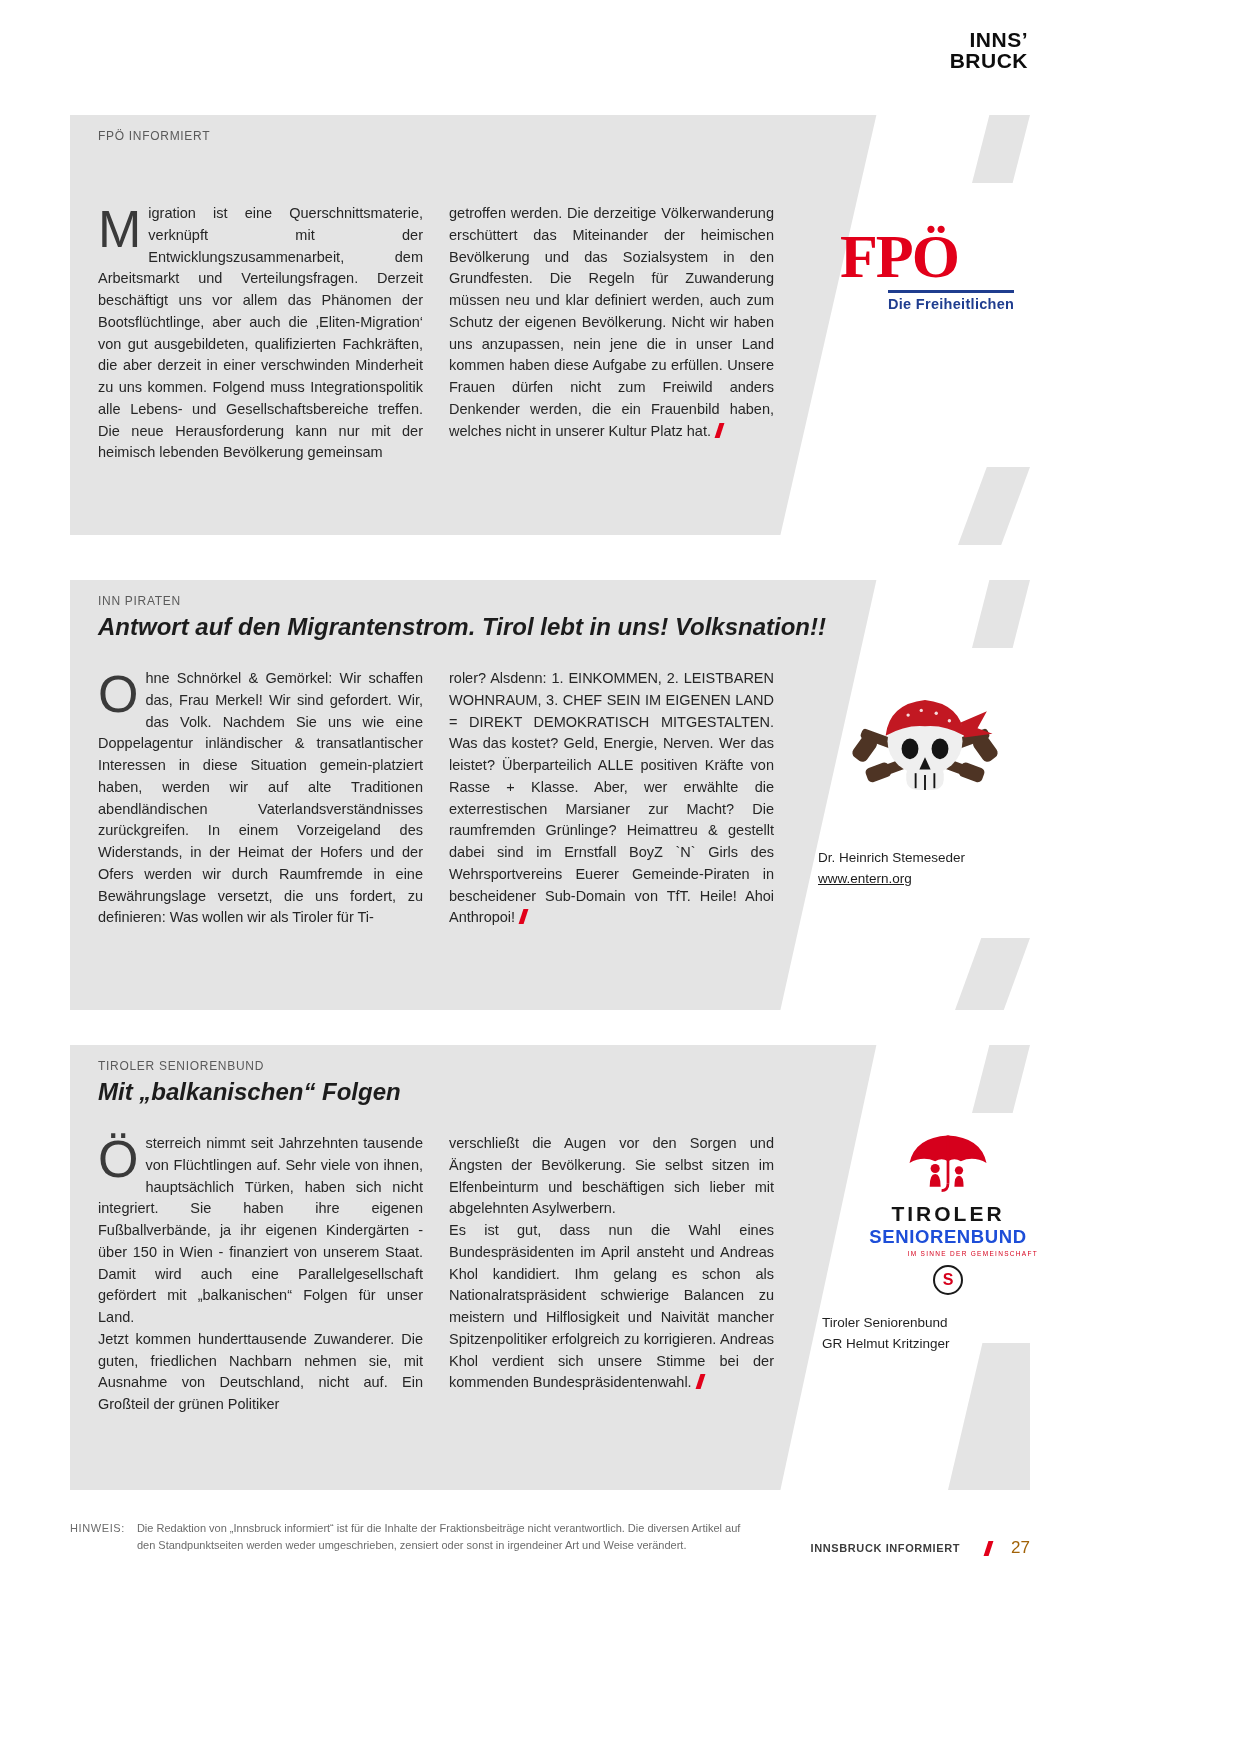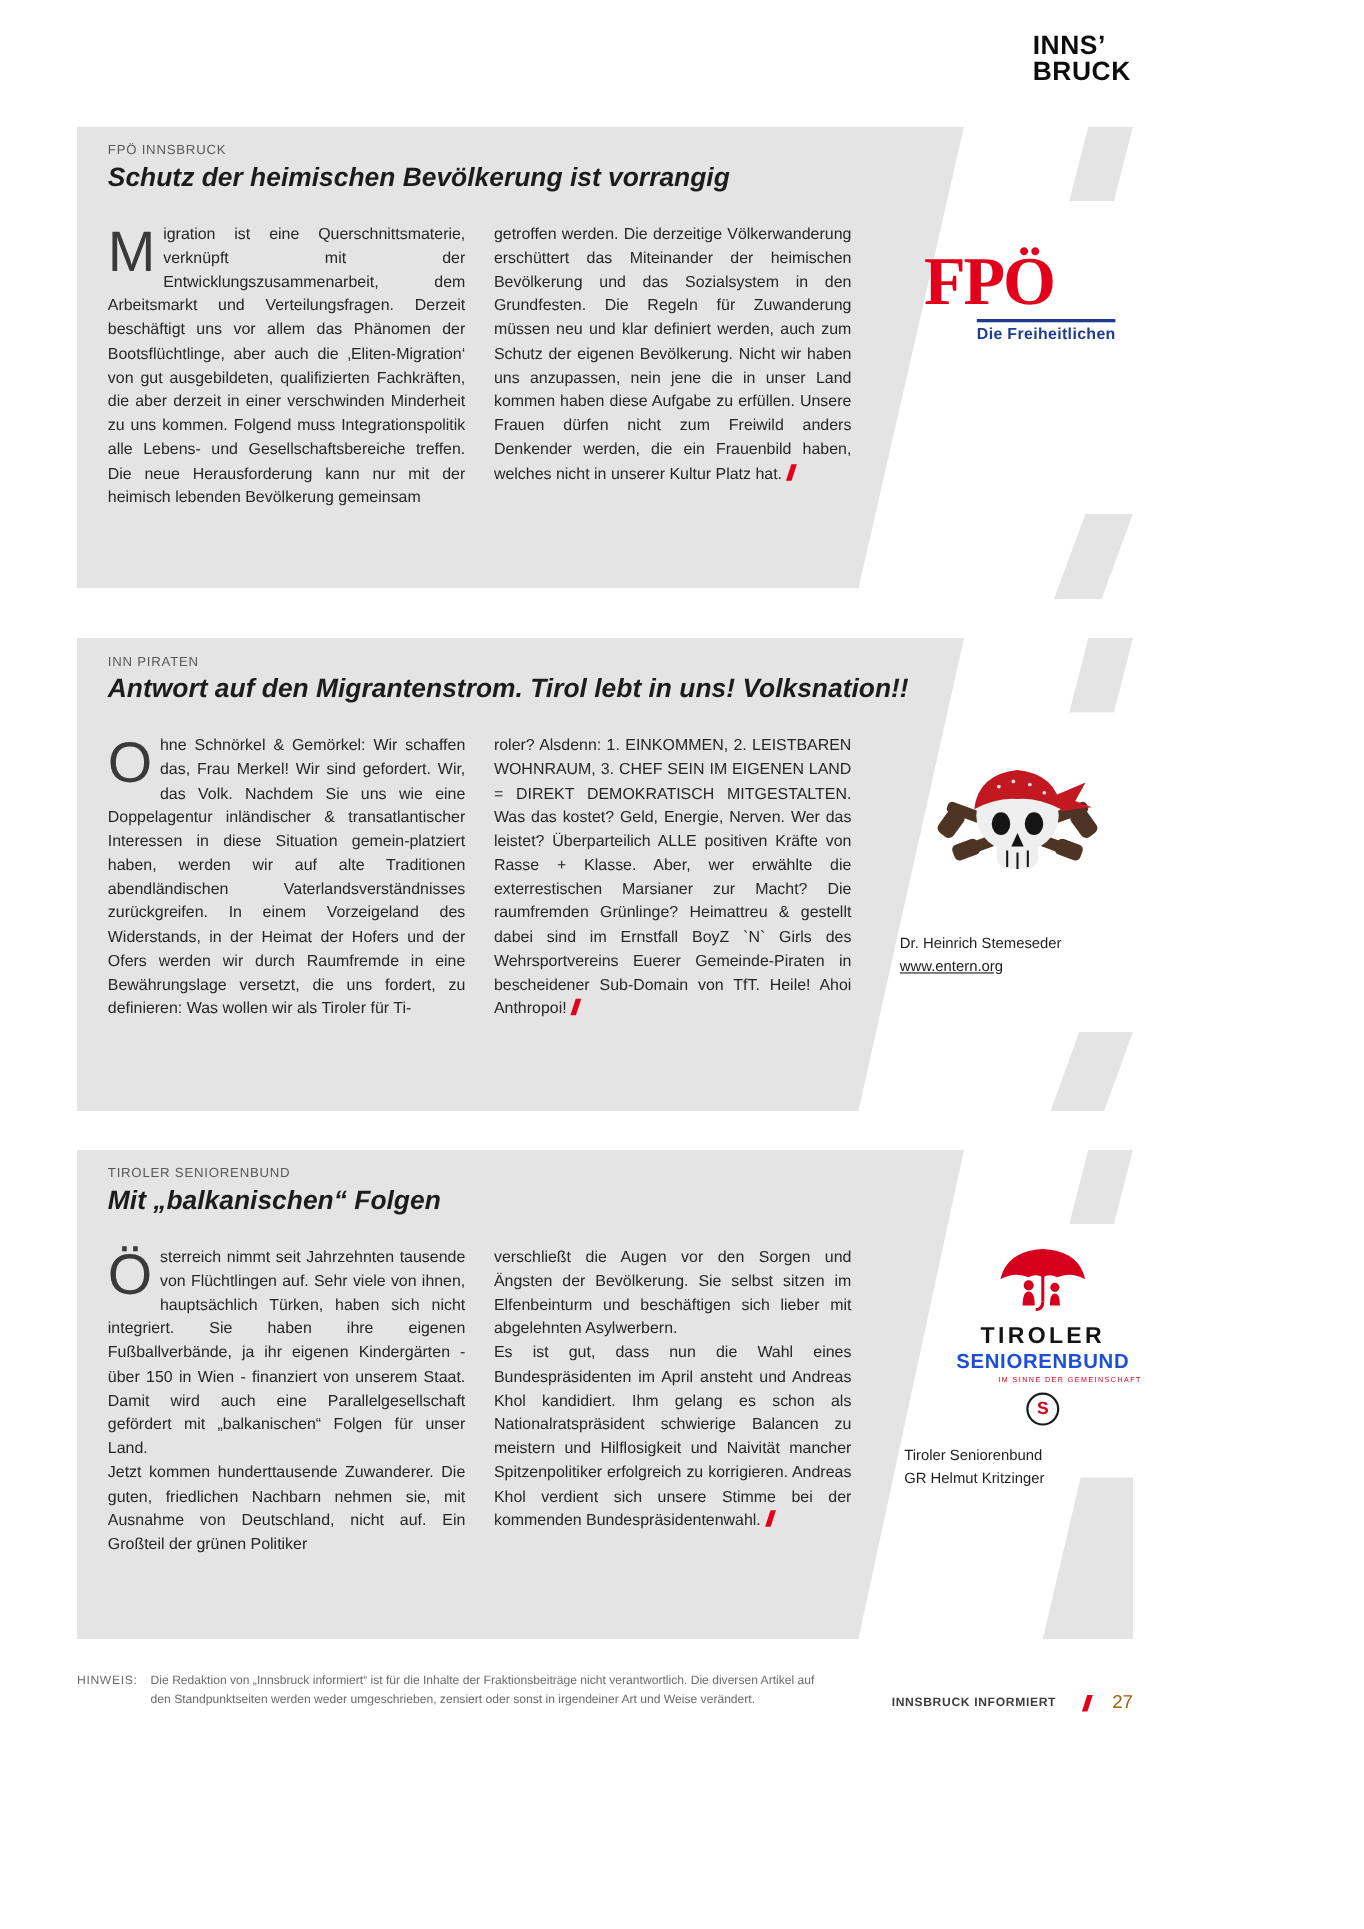--- a/index.html
+++ b/index.html
@@ -7,21 +7,21 @@
     position:relative;
     width:1240px;height:1754px;
     background:#ffffff;
     font-family:"Liberation Sans", sans-serif;
     color:#262626;
     overflow:hidden;
   }
   
   .brand{
     position:absolute;top:30px;right:212px;
-    font-weight:bold;font-size:24px;line-height:0.98;
+    text-align:right;font-weight:bold;font-size:21px;line-height:0.98;
     letter-spacing:0.5px;color:#0d0d0d;
   }
   .brand span{display:block;}
   
   .section{position:absolute;left:70px;width:960px;}
   #sec1{top:115px;height:420px;}
   #sec2{top:580px;height:430px;}
   #sec3{top:1045px;height:445px;}
   .bg{position:absolute;inset:0;background:#e4e4e4;
       clip-path:polygon(0 0, 84% 0, 74% 100%, 0 100%);}
@@ -105,22 +105,21 @@
 <div class="brand">
   <span>INNS’</span>
   <span>BRUCK</span>
 </div>
 
 <div class="section" id="sec1">
   <div class="bg"></div>
   <div class="sliver tr"></div>
   <div class="sliver br"></div>
 
-  <div class="kicker">FPÖ INNSBRUCK</div>
-  <div class="title">Schutz der heimischen Bevölkerung ist vorrangig</div>
+  <div class="kicker">FPÖ INFORMIERT</div>
 
   <div class="cols">
     <div class="col">
       <span class="dropcap">M</span><span class="body-bind">igration ist eine Querschnittsmaterie, verknüpft mit der Entwicklungszusammenarbeit, dem Arbeitsmarkt und Verteilungsfragen. Derzeit beschäftigt uns vor allem das Phänomen der Bootsflüchtlinge, aber auch die ‚Eliten-Migration‘ von gut ausgebildeten, qualifizierten Fachkräften, die aber derzeit in einer verschwinden Minderheit zu uns kommen. Folgend muss Integrationspolitik alle Lebens- und Gesellschaftsbereiche treffen. Die neue Herausforderung kann nur mit der heimisch lebenden Bevölkerung gemeinsam</span>
     </div>
     <div class="col">
       <span class="body-bind">getroffen werden. Die derzeitige Völkerwanderung erschüttert das Miteinander der heimischen Bevölkerung und das Sozialsystem in den Grundfesten. Die Regeln für Zuwanderung müssen neu und klar definiert werden, auch zum Schutz der eigenen Bevölkerung. Nicht wir haben uns anzupassen, nein jene die in unser Land kommen haben diese Aufgabe zu erfüllen. Unsere Frauen dürfen nicht zum Freiwild anders Denkender werden, die ein Frauenbild haben, welches nicht in unserer Kultur Platz hat.</span><span class="endmark"></span>
     </div>
   </div>
 

